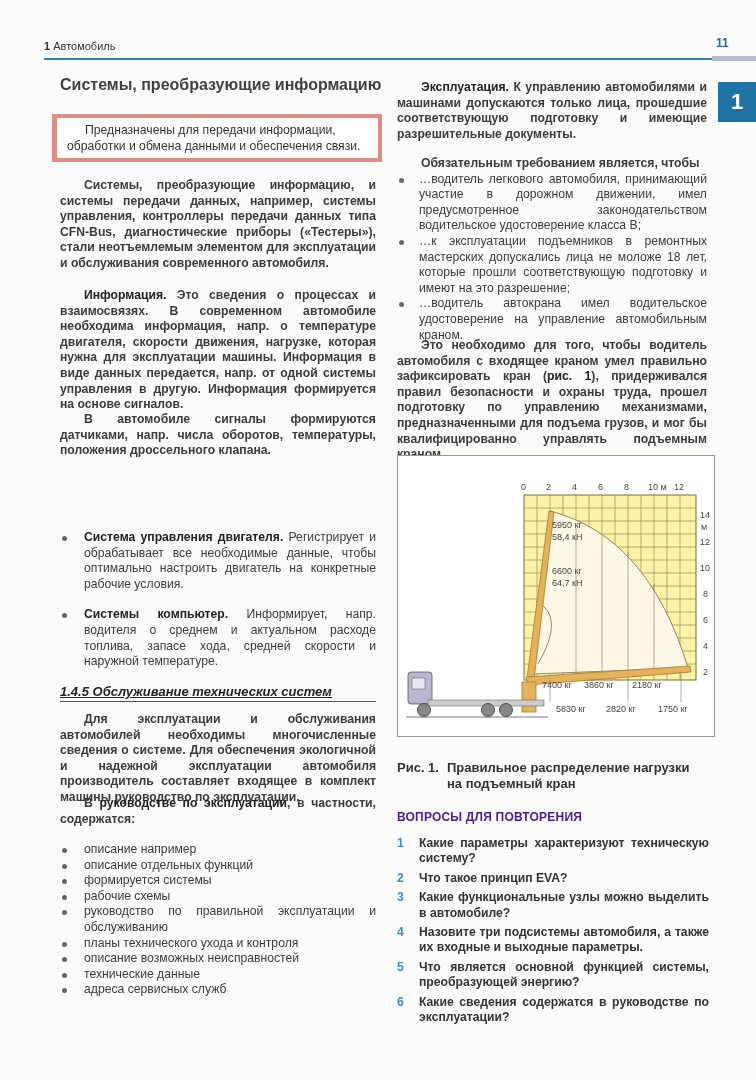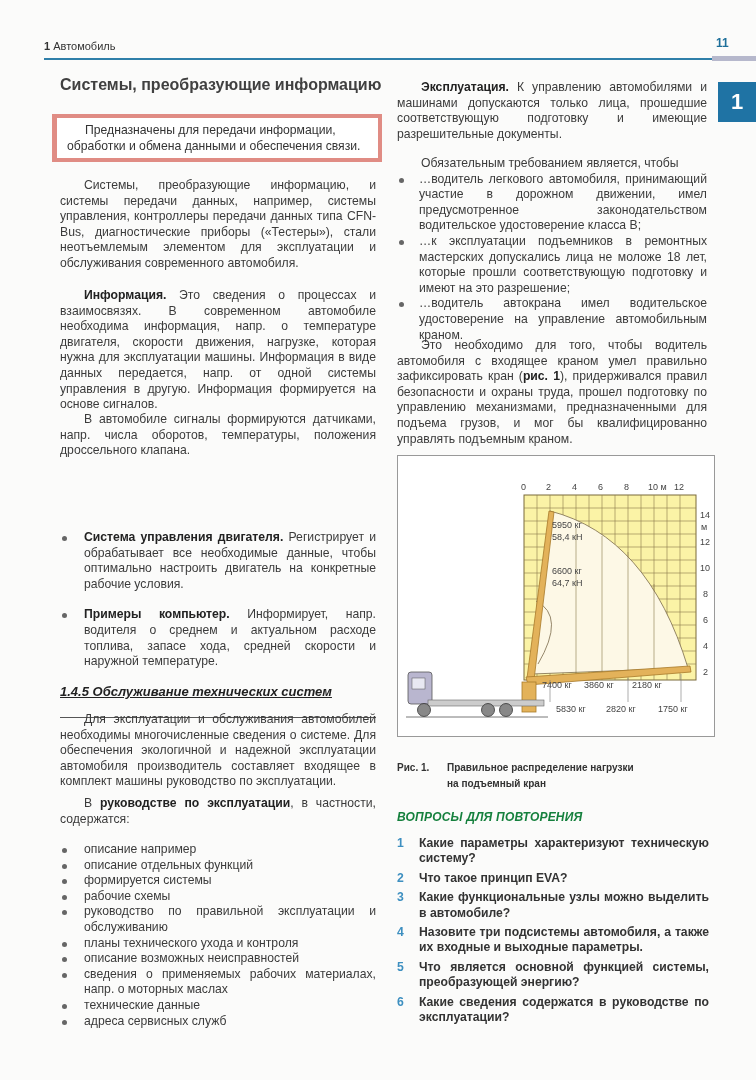--- a/index.html
+++ b/index.html
@@ -11,37 +11,37 @@
   .pagenum{left:716px;top:36px;font-size:12px;font-weight:bold;color:#1d6f9a;}
   .hrule{left:44px;top:58px;width:668px;height:2px;background:#2f7fa9;}
   .hrule2{left:712px;top:56px;width:44px;height:5px;background:#b6b8cc;}
   .chaptab{left:718px;top:82px;width:38px;height:40px;background:#1f73a4;color:#fff;
            font-weight:bold;font-size:22px;display:flex;align-items:center;justify-content:center;}
   h1.title{left:60px;top:76px;margin:0;font-size:16px;font-weight:bold;color:#404040;}
   .defbox{left:52px;top:114px;width:330px;height:48px;border:4px solid #e08c84;border-left-width:5px;
           background:#fff;box-sizing:border-box;padding:4px 8px 8px 10px;font-size:12.2px;line-height:16px;color:#333;text-indent:18px;}
   .col{font-size:12.2px;line-height:15.6px;text-align:justify;color:#3b3b3b;}
   .col p{margin:0;}
-  .ind{text-indent:24px;}
+  .ind{text-indent:24px;font-weight:bold;}
   .l{left:60px;width:316px;}
   .r{left:397px;width:310px;}
   b.k{color:#222;}
   ul.bl{list-style:none;margin:0;padding:0;}
   ul.bl li{position:relative;padding-left:24px;}
   ul.bl li::before{content:"";position:absolute;left:2px;top:6px;width:5px;height:5px;border-radius:50%;background:#666;}
   ul.bl.r2 li{padding-left:22px;}
   ul.bl.r2 li::before{left:2px;}
   .sechead{left:60px;top:684px;width:316px;font-size:13px;font-weight:bold;font-style:italic;color:#222;
-           border-bottom:1.5px solid #555;padding-bottom:18px;}
+           border-bottom:1.5px solid #555;padding-bottom:2px;}
   .sechead span{text-decoration:underline;}
   .figure{left:397px;top:455px;width:318px;height:282px;border:1.5px solid #999;background:#fff;box-sizing:border-box;}
-  .caption{left:397px;top:760px;width:320px;font-size:10px;font-weight:bold;color:#333;line-height:16px;}
+  .caption{left:397px;top:760px;width:320px;font-size:13px;font-weight:bold;color:#333;line-height:16px;}
   .caption .num{display:inline-block;width:50px;}
   .caption .l2{padding-left:50px;}
-  .qhead{left:397px;top:810px;font-size:12px;font-weight:bold;color:#15803d;letter-spacing:0.2px;font-style:italic;}
+  .qhead{left:397px;top:810px;font-size:12px;font-weight:bold;color:#4c1d95;letter-spacing:0.2px;}
   .qlist{left:397px;top:836px;width:312px;font-size:12.2px;line-height:15.4px;font-weight:bold;color:#333;}
   .qlist .q{display:flex;margin-bottom:4px;}
   .qlist .qn{width:22px;flex:none;color:#3d8fc0;}
   .qlist .qt{text-align:justify;}
   svg text{font-family:"Liberation Sans",sans-serif;}
 </style>
 </head>
 <body>
 
 <div class="abs runhead">
@@ -64,21 +64,21 @@
   <p class="ind"><b class="k">Информация.</b><span> Это сведения о процессах и взаимосвязях. В современном автомобиле необходима информация, напр. о температуре двигателя, скорости движения, нагрузке, которая нужна для эксплуатации машины. Информация в виде данных передается, напр. от одной системы управления в другую. Информация формируется на основе сигналов.</span></p>
 </div>
 
 <div class="abs col l" style="top:412px;">
   <p class="ind">В автомобиле сигналы формируются датчиками, напр. числа оборотов, температуры, положения дроссельного клапана.</p>
 </div>
 
 <div class="abs col l" style="top:530px;">
   <ul class="bl">
     <li style="margin-bottom:15px;"><b class="k">Система управления двигателя.</b><span> Регистрирует и обрабатывает все необходимые данные, чтобы оптимально настроить двигатель на конкретные рабочие условия.</span></li>
-    <li><b class="k">Примеры компьютер.</b><span> Информирует, напр. водителя о среднем и актуальном расходе топлива, запасе хода, средней скорости и наружной температуре.</span></li>
+    <li><b class="k">Системы компьютер.</b><span> Информирует, напр. водителя о среднем и актуальном расходе топлива, запасе хода, средней скорости и наружной температуре.</span></li>
   </ul>
 </div>
 
 <div class="abs sechead"><span>1.4.5 Обслуживание технических систем</span></div>
 
 <div class="abs col l" style="top:712px;">
   <p class="ind">Для эксплуатации и обслуживания автомобилей необходимы многочисленные сведения о системе. Для обеспечения экологичной и надежной эксплуатации автомобиля производитель составляет входящее в комплект машины руководство по эксплуатации.</p>
 </div>
 
 <div class="abs col l" style="top:796px;">
@@ -87,21 +87,20 @@
 
 <div class="abs col l" style="top:842px;">
   <ul class="bl">
     <li>описание например</li>
     <li>описание отдельных функций</li>
     <li>формируется системы</li>
     <li>рабочие схемы</li>
     <li>руководство по правильной эксплуатации и обслуживанию</li>
     <li>планы технического ухода и контроля</li>
     <li>описание возможных неисправностей</li>
-    <li>сведения о применяемых рабочих материалах, напр. о моторных маслах</li>
     <li>технические данные</li>
     <li>адреса сервисных служб</li>
   </ul>
 </div>
 
 <div class="abs col r" style="top:80px;">
   <p class="ind"><b class="k">Эксплуатация.</b><span> К управлению автомобилями и машинами допускаются только лица, прошедшие соответствующую подготовку и имеющие разрешительные документы.</span></p>
 </div>
 
 <div class="abs col r" style="top:156px;">

